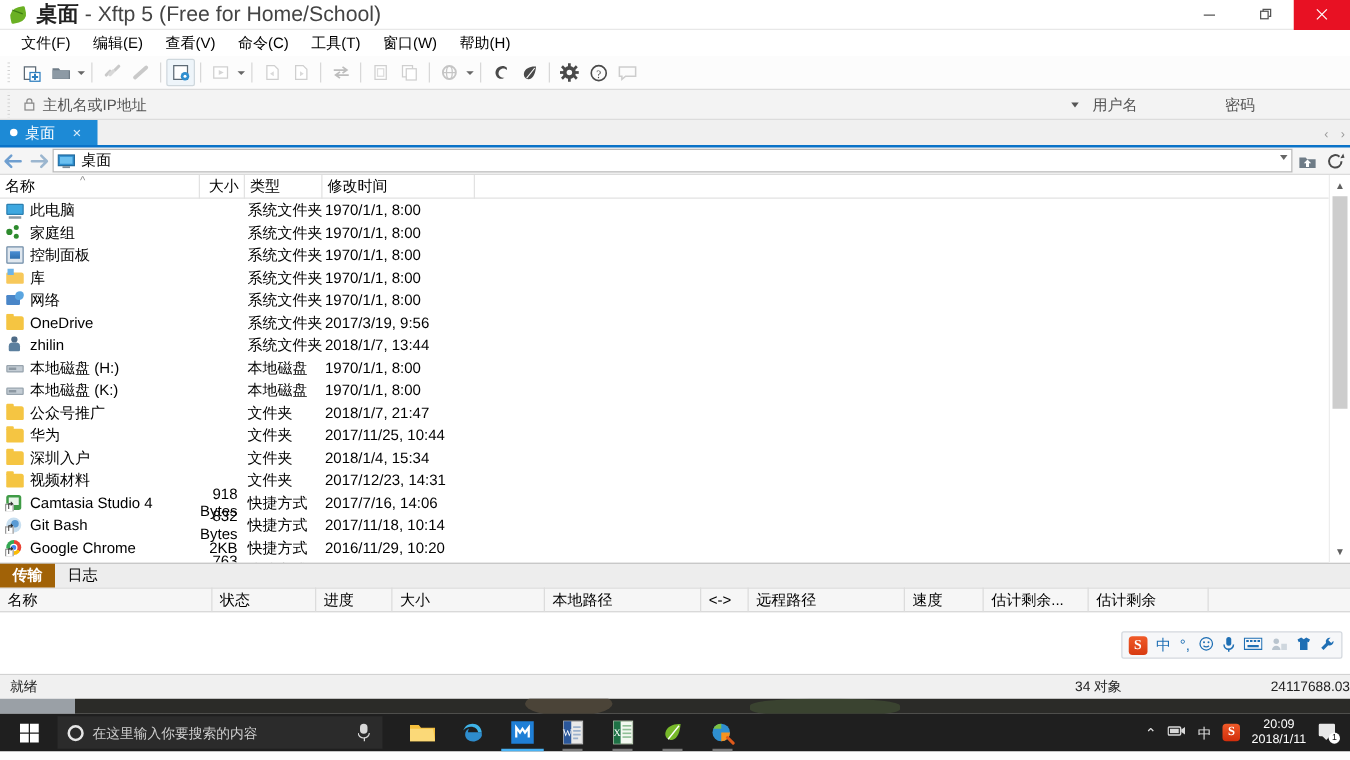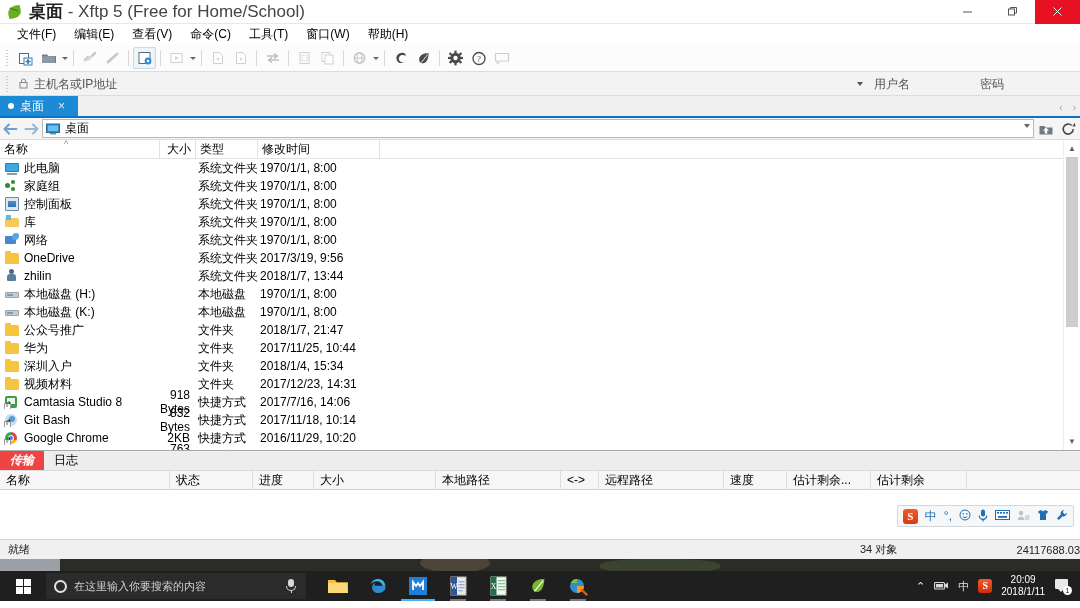--- a/index.html
+++ b/index.html
@@ -158,21 +158,21 @@
   .vscroll { position:absolute; right:0; top:0; width:17px; height:310px; background:#fff;
              border-left:1px solid #ededed; }
   .vs-btn { height:17px; display:flex; align-items:center; justify-content:center; color:#606060; font-size:8px; }
   .vs-track { position:absolute; top:17px; bottom:17px; left:0; right:0; background:#fff; }
   .vs-thumb { position:absolute; left:2px; right:2px; top:0; height:170px; background:#cdcdcd; }
 
   
   .xfer { background:#f0f0f0; border-top:1px solid #a9a9a9; }
   .xtabs { height:19px; display:flex; align-items:stretch; background:#ededed; }
   .xtab { display:flex; align-items:center; padding:0 10px; font-size:12px; color:#000; }
-  .xtab.active { background:#ef4444; color:#fff; font-weight:bold;font-style:italic; }
+  .xtab.active { background:#a16207; color:#fff; font-weight:bold; }
   .xhead { height:20px; background:#f6f6f6; border-top:1px solid #dcdcdc;
            border-bottom:1px solid #cfcfcf; display:flex; align-items:center; font-size:12px; }
   .xh { height:20px; display:flex; align-items:center; padding:0 6px; border-right:1px solid #dcdcdc; color:#000; }
   .xbody { height:49px; background:#fff; position:relative; }
 
   
   .imebar { position:absolute; right:6px; top:505px; height:22px; display:flex; align-items:center;
             gap:7px; background:#f6f7f9; border:1px solid #d3d8de; border-radius:2px; padding:0 5px; }
   .ime-s { width:15px; height:15px; background:linear-gradient(#f05a28,#d83b12); border-radius:3px;
            color:#fff; font-weight:bold; font-size:11px; text-align:center; line-height:15px; font-family:"Liberation Serif", serif; }
@@ -629,21 +629,21 @@
           <div class="c-type">文件夹</div>
           <div class="c-time">2017/12/23, 14:31</div>
         </div>
         <div class="row">
           <div class="c-name">
             <span class="ico ic-cam">
               <span class="g"></span>
               <span class="w"></span>
               <span class="shortcut-arrow"></span>
             </span>
-            <span>Camtasia Studio 8</span>
+            <span>Camtasia Studio 4</span>
           </div>
           <div class="c-size">918 Bytes</div>
           <div class="c-type">快捷方式</div>
           <div class="c-time">2017/7/16, 14:06</div>
         </div>
         <div class="row">
           <div class="c-name">
             <span class="ico ic-git">
               <span class="c"></span>
               <span class="d"></span>

